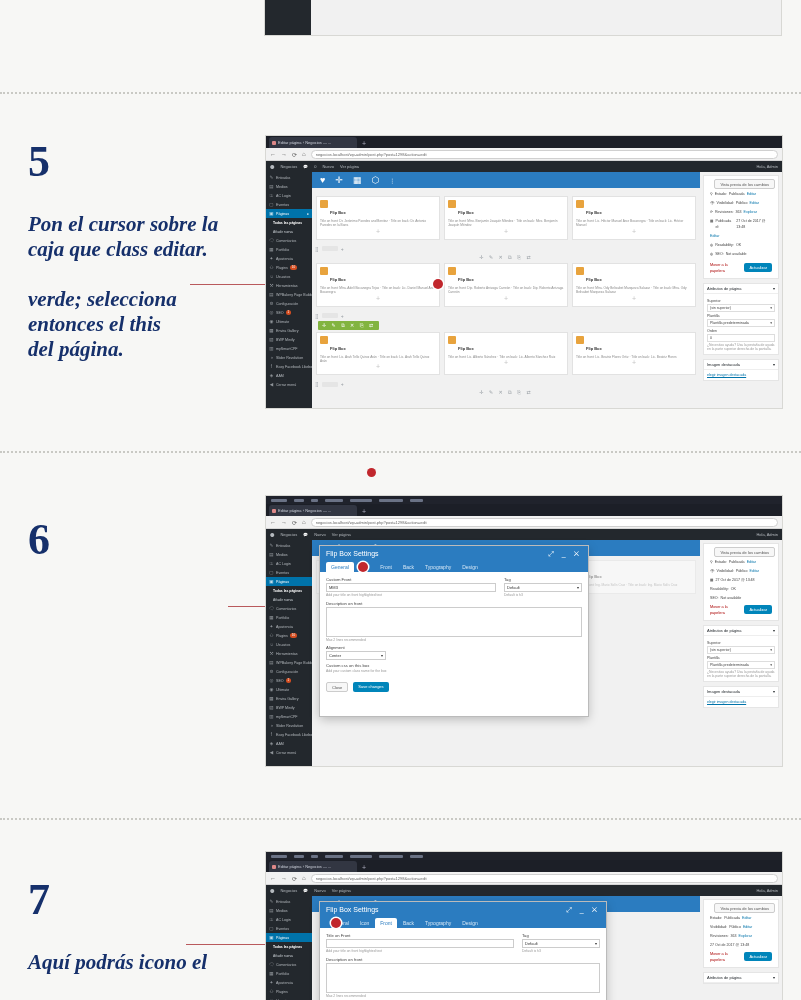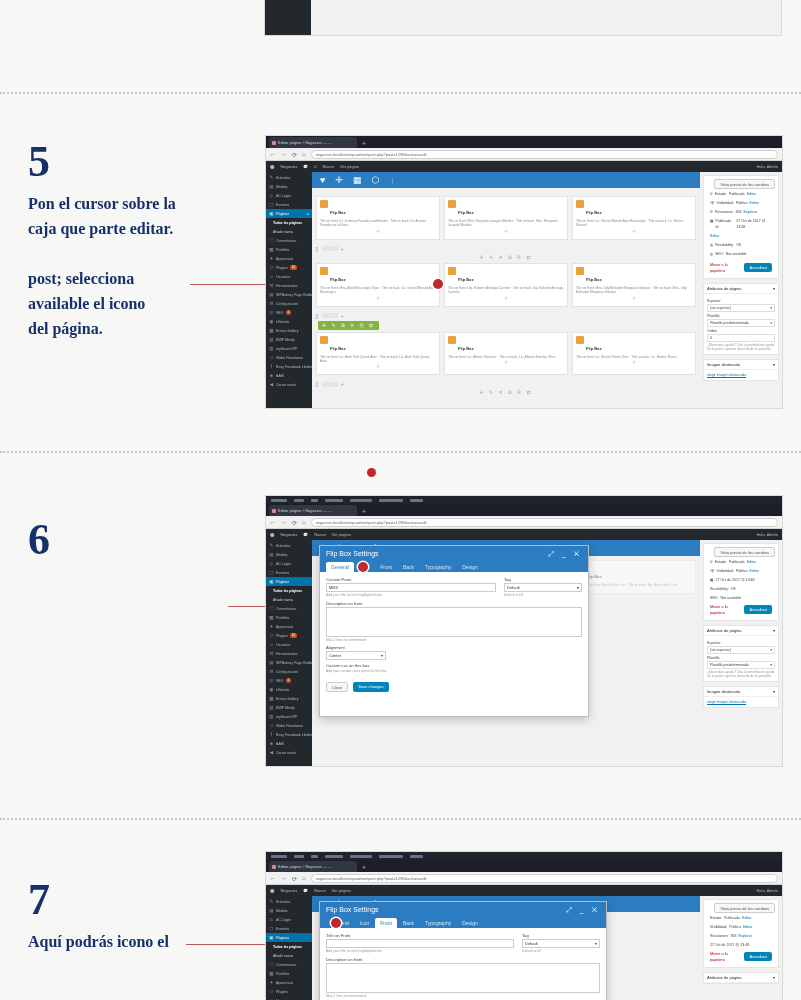--- a/index.html
+++ b/index.html
@@ -35,25 +35,26 @@
     font-family: "Liberation Serif", serif;
     font-weight: bold;
     font-size: 44px;
     line-height: 44px;
     color: #16306b;
     letter-spacing: -1px;
   }
   .step-text {
     font-family: "Liberation Serif", serif;
     font-weight: bold;
-    font-size: 16px;
+    font-size: 21px;
     line-height: 25px;
     color: #16306b;
-    margin-top: 7px;
+    margin-top: 28px;
     width: 230px;
+    font-style: italic;
   }
   .step-text .hl { color: #2f6fb5; }
 
   
   .leader {
     position: absolute;
     background: #b9595c;
     height: 1px;
   }
   .leader-v {
@@ -255,24 +256,24 @@
       <div class="wp-rightcol" style="width:70px;"></div>
     </div>
   </div>
 
   <div class="divider" style="top:92px;"></div>
 
   <div class="step" style="left:28px; top:140px;">
     <div class="step-num">5</div>
     <div class="step-text">
       <span>Pon el cursor sobre la</span><br>
-      <span>caja que parte editar.</span><br>
+      <span>caja que class editar.</span><br>
       <br>
-      <span>post; selecciona</span><br>
-      <span>available el icono</span><br>
+      <span>verde; selecciona</span><br>
+      <span>entonces el this</span><br>
       <span>del página.</span>
     </div>
   </div>
   <div class="leader" style="left:190px; top:284px; width:250px;"></div>
 
   <div class="shot" style="left:266px; top:136px; width:516px; height:272px;">
     <div class="browser-tabbar">
       <div class="browser-tab">
         <span class="tab-favicon"></span>
         <span>Editar página ‹ Negocios — ...</span>

